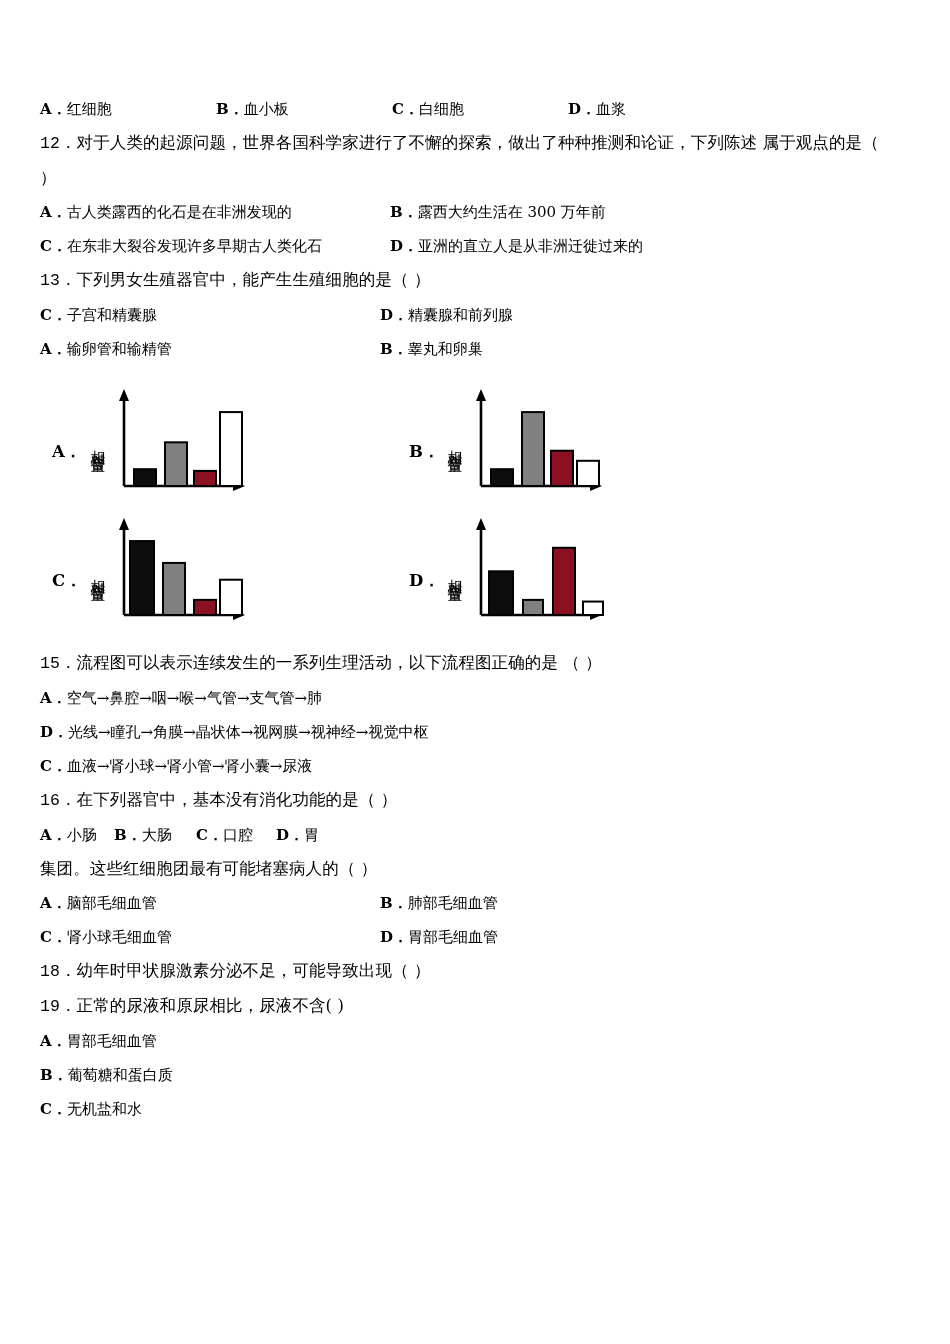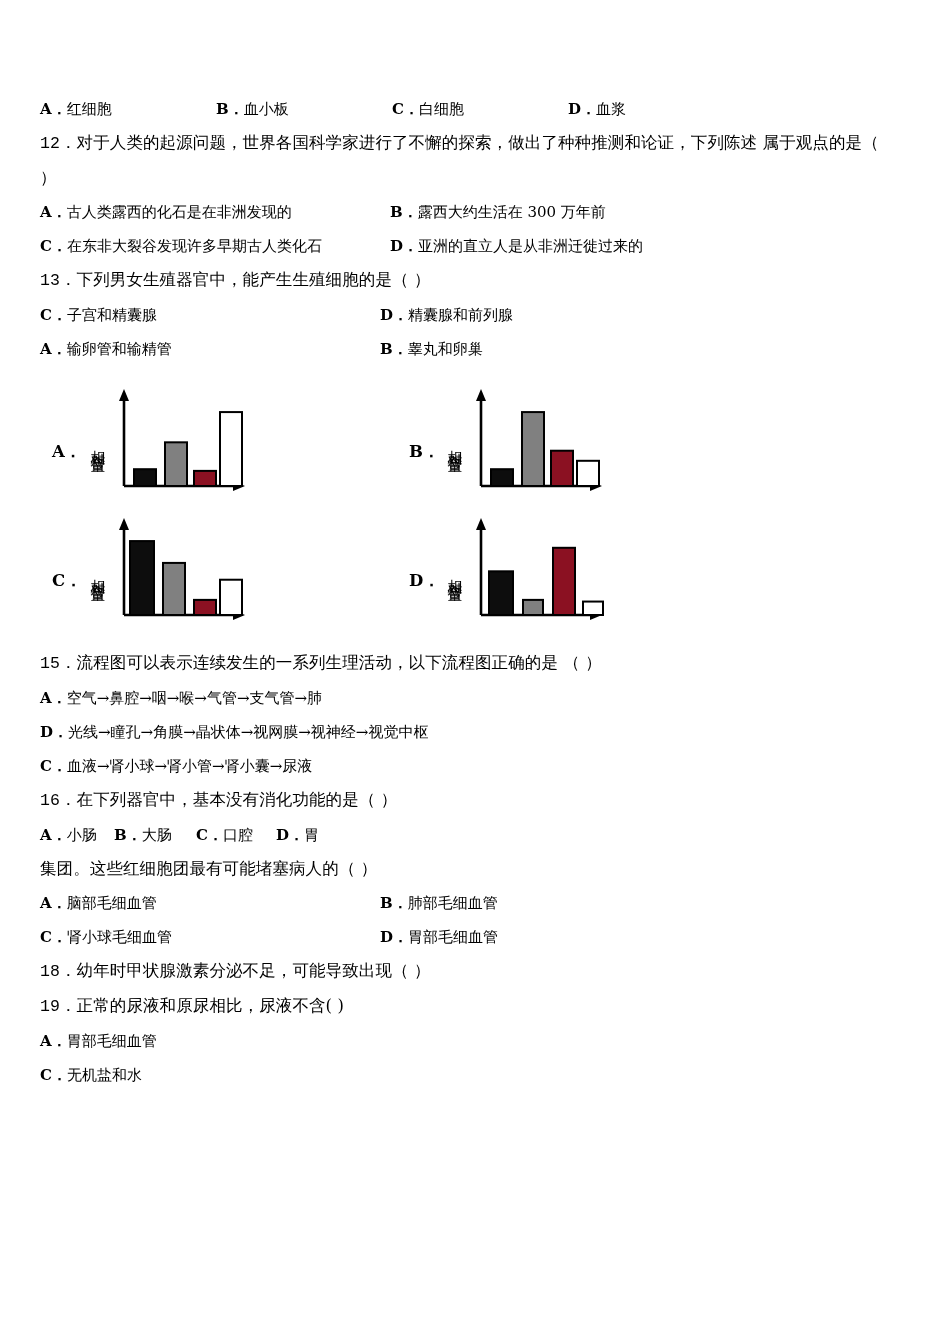--- a/index.html
+++ b/index.html
@@ -237,17 +237,18 @@
       <span class="cell sp-2col"><span class="opt-label">A．</span><span>脑部毛细血管</span></span><span class="cell"><span class="opt-label">B．</span><span>肺部毛细血管</span></span>
     </div>
     <div class="opt-row">
       <span class="cell sp-2col"><span class="opt-label">C．</span><span>肾小球毛细血管</span></span><span class="cell"><span class="opt-label">D．</span><span>胃部毛细血管</span></span>
     </div>
 
     <div class="qline"><span class="qnum">18．</span><span>幼年时甲状腺激素分泌不足，可能导致出现（     ）</span></div>
 
     <div class="qline"><span class="qnum">19．</span><span>正常的尿液和原尿相比，尿液不含(   )</span></div>
     <div class="opt-row"><span class="opt-label">A．</span><span>胃部毛细血管</span></div>
+    <div class="opt-row"><span class="opt-label">B．</span><span>葡萄糖和蛋白质</span></div>
     <div class="opt-row"><span class="opt-label">C．</span><span>无机盐和水</span></div>
 
     <div class="footer-space"></div>
   </div>
 </div>
 
 </body></html>

